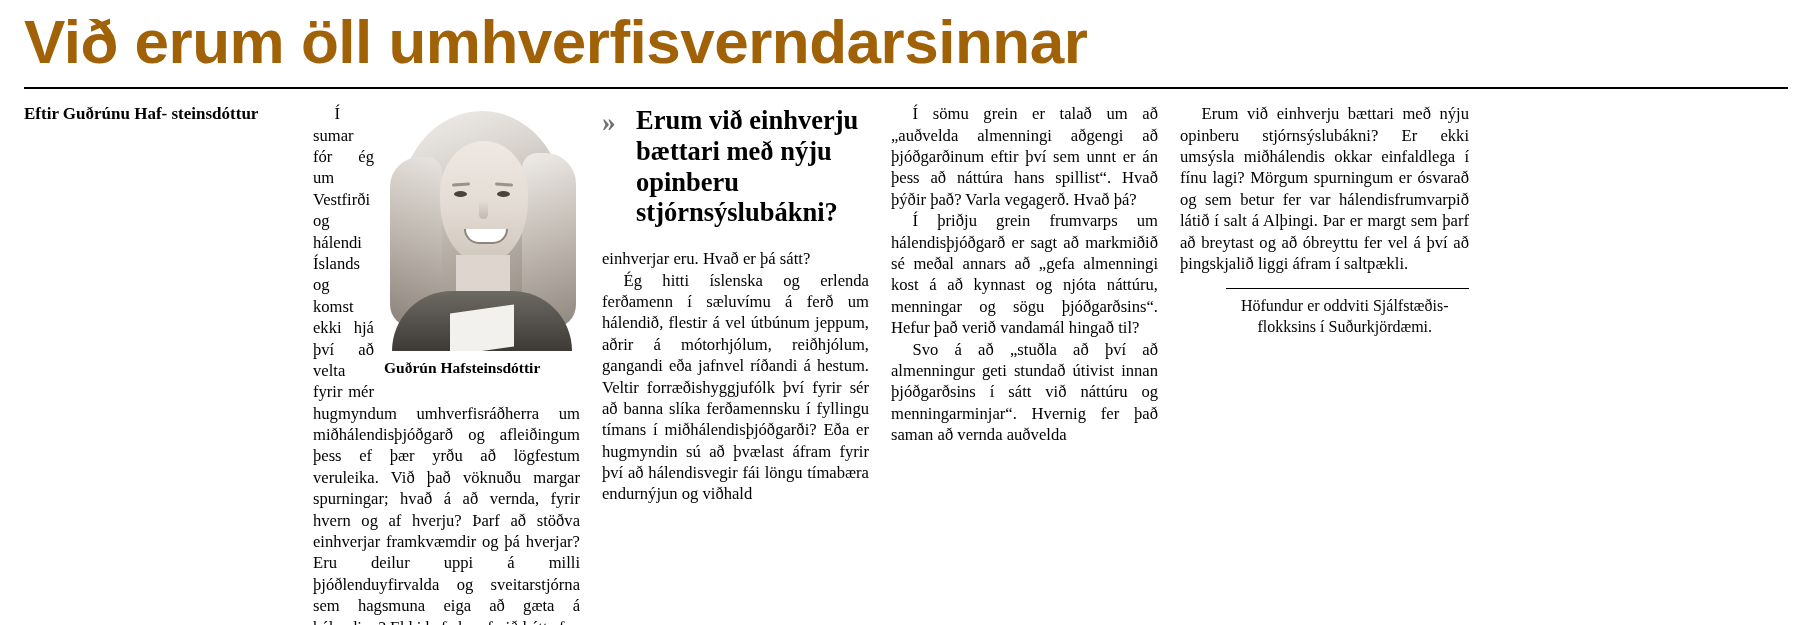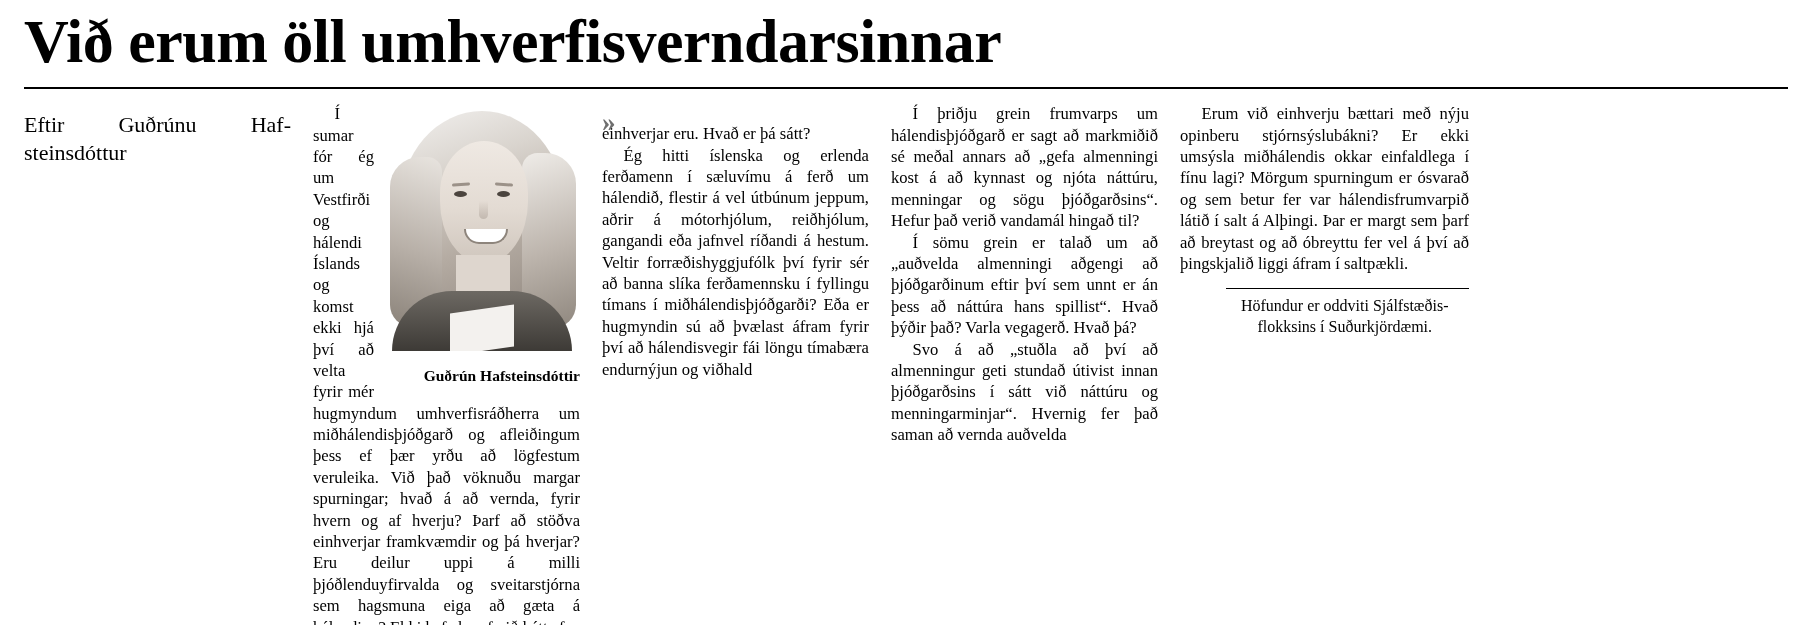--- a/index.html
+++ b/index.html
@@ -15,28 +15,28 @@
     overflow: hidden;
   }
   .page {
     position: relative;
     width: 1812px;
     height: 625px;
     box-sizing: border-box;
     padding: 0;
   }
   .headline {
-    font-family: Liberation Serif, serif;
+    font-family: Liberation Sans, sans-serif;
     font-weight: bold;
     font-size: 62px;
     line-height: 1.02;
     letter-spacing: -0.5px;
     padding: 10px 24px 0 24px;
     margin: 0;
-    color: #000000;
+    color: #a16207;
   }
   .rule {
     border-top: 2px solid #000;
     margin: 14px 24px 0 24px;
     height: 0;
   }
   .columns {
     display: flex;
     gap: 0;
     padding: 14px 24px 0 24px;
@@ -49,24 +49,24 @@
     font-size: 16.6px;
     line-height: 1.29;
     text-align: justify;
     text-justify: inter-word;
     hyphens: auto;
     position: relative;
   }
   .col.last { padding-right: 0; }
 
   .byline {
-    font-weight: normal;
-    font-size: 22px;
+    font-weight: bold;
+    font-size: 17px;
     line-height: 1.25;
-    margin: 8px 0 10px 0;
+    margin: 0 0 10px 0;
   }
   p.body {
     margin: 0;
     text-indent: 1.3em;
   }
   p.body.first { text-indent: 1.3em; }
 
   
   .portrait-wrap {
     float: right;
@@ -157,22 +157,22 @@
   .ph-collar {
     position: absolute;
     left: 66px; bottom: 0;
     width: 64px; height: 42px;
     background: #f3f1ee;
     transform: skewY(-8deg);
   }
   .portrait-caption {
     font-weight: bold;
     font-size: 15.5px;
-    text-align: right;
-    margin-top: 16px;
+    text-align: left;
+    margin-top: 8px;
     line-height: 1.2;
   }
 
   
   .pullquote {
     font-weight: bold;
     font-size: 26.5px;
     line-height: 1.16;
     margin: 2px 0 20px 0;
     text-align: left;
@@ -232,28 +232,29 @@
           <div class="ph-collar"></div>
         </div>
         <div class="portrait-caption">Guðrún Hafsteinsdóttir</div>
       </div>
       <p class="body first">Í sumar fór ég um Vestfirði og hálendi Íslands og komst ekki hjá því að velta fyrir mér hugmyndum umhverfisráðherra um miðhálendisþjóðgarð og afleiðingum þess ef þær yrðu að lögfestum veruleika. Við það vöknuðu margar spurningar; hvað á að vernda, fyrir hvern og af hverju? Þarf að stöðva einhverjar framkvæmdir og þá hverjar? Eru deilur uppi á milli þjóðlenduyfirvalda og sveitarstjórna sem hagsmuna eiga að gæta á hálendinu? Ekki hafa þær farið hátt ef</p>
     </div>
 
     <div class="col">
       <div class="pullquote">
         <span class="pq-mark">»</span>
+        <span>Erum við einhverju bættari með nýju opinberu stjórnsýslubákni?</span>
       </div>
       <p class="body" style="text-indent:0">einhverjar eru. Hvað er þá sátt?</p>
       <p class="body">Ég hitti íslenska og erlenda ferðamenn í sæluvímu á ferð um hálendið, flestir á vel útbúnum jeppum, aðrir á mótorhjólum, reiðhjólum, gangandi eða jafnvel ríðandi á hestum. Veltir forræðishyggjufólk því fyrir sér að banna slíka ferðamennsku í fyllingu tímans í miðhálendisþjóðgarði? Eða er hugmyndin sú að þvælast áfram fyrir því að hálendisvegir fái löngu tímabæra endurnýjun og viðhald</p>
     </div>
 
     <div class="col">
+      <p class="body">Í sömu grein er talað um að „auðvelda almenningi aðgengi að þjóðgarðinum eftir því sem unnt er án þess að náttúra hans spillist“. Hvað þýðir það? Varla vegagerð. Hvað þá?</p>
       <p class="body">Í þriðju grein frumvarps um hálendisþjóðgarð er sagt að markmiðið sé meðal annars að „gefa almenningi kost á að kynnast og njóta náttúru, menningar og sögu þjóðgarðsins“. Hefur það verið vandamál hingað til?</p>
-      <p class="body">Í sömu grein er talað um að „auðvelda almenningi aðgengi að þjóðgarðinum eftir því sem unnt er án þess að náttúra hans spillist“. Hvað þýðir það? Varla vegagerð. Hvað þá?</p>
       <p class="body">Svo á að „stuðla að því að almenningur geti stundað útivist innan þjóðgarðsins í sátt við náttúru og menningarminjar“. Hvernig fer það saman að vernda auðvelda</p>
     </div>
 
     <div class="col last">
       <p class="body">Erum við einhverju bættari með nýju opinberu stjórnsýslubákni? Er ekki umsýsla miðhálendis okkar einfaldlega í fínu lagi? Mörgum spurningum er ósvarað og sem betur fer var hálendisfrumvarpið látið í salt á Alþingi. Þar er margt sem þarf að breytast og að óbreyttu fer vel á því að þingskjalið liggi áfram í saltpækli.</p>
       <div class="footer-rule"></div>
       <div class="author-note">Höfundur er oddviti Sjálfstæðis­flokksins í Suðurkjördæmi.</div>
     </div>
 
   </div>

